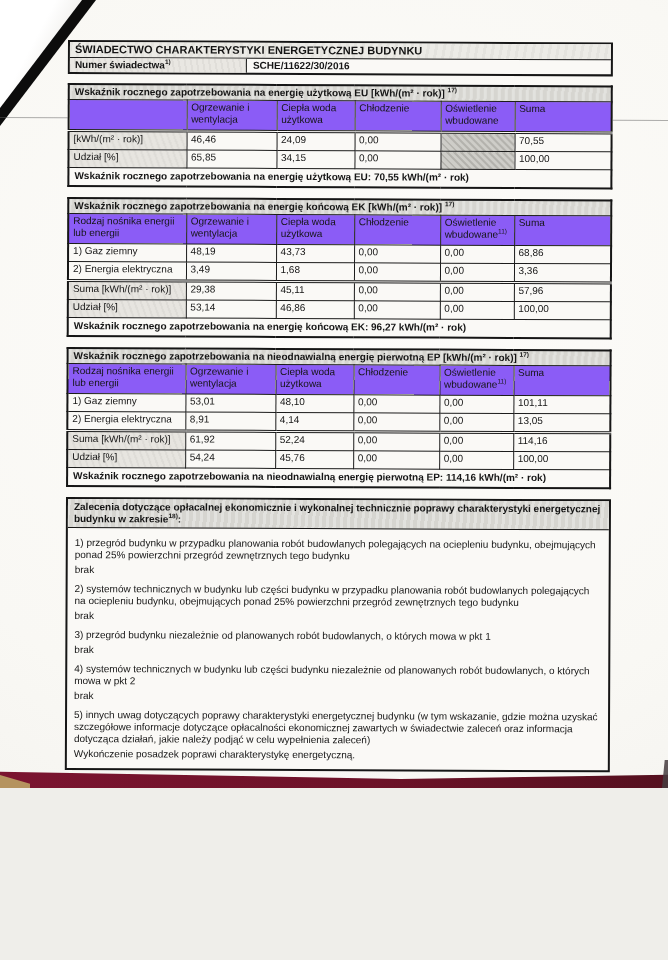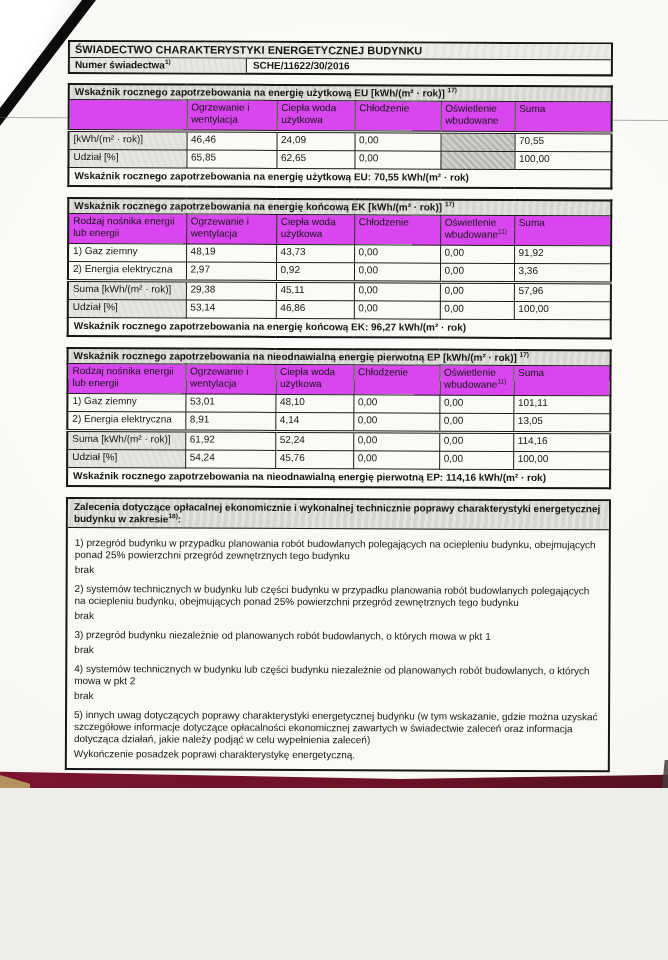--- a/index.html
+++ b/index.html
@@ -38,21 +38,21 @@
     background:#e9e7e2;background-image:repeating-linear-gradient(80deg,rgba(0,0,0,.04) 0 2px,transparent 2px 6px);}
   .hbox-value{flex:1;padding:1px 6px;}
 
   
   table.etable{width:545px;border-collapse:collapse;table-layout:fixed;margin-bottom:10px;
     background:#faf9f6;font-size:10px;}
   table.etable td{border:1px solid #1c1c1c;padding:1px 4px;vertical-align:top;overflow:hidden;}
   table.etable{border:2px solid #161616;}
   tr.ttitle td{font-weight:bold;padding:1px 5px;
     background:#d6d5d0;background-image:repeating-linear-gradient(95deg,rgba(255,255,255,.3) 0 3px,transparent 3px 7px);}
-  tr.thead td{height:27px;background:#d946ef;}
+  tr.thead td{height:27px;background:#8b5cf6;}
   td.shade{background:#e7e5e0;background-image:repeating-linear-gradient(70deg,rgba(0,0,0,.04) 0 2px,transparent 2px 6px);}
   td.hatch{background:#cecdc8;background-image:repeating-linear-gradient(45deg,rgba(110,108,102,.28) 0 2px,transparent 2px 5px);}
   tr.dbl td{border-top:3px double #1b1b1b;}
   tr.drow td{height:15px;}
   tr.tfoot td{font-weight:bold;padding:2px 5px 3px;}
 
   
   .zbox{border:2px solid #161616;background:#faf9f6;}
   .zhead{font-weight:bold;padding:2px 6px;border-bottom:1.5px solid #161616;
     background:#d6d5d0;background-image:repeating-linear-gradient(95deg,rgba(255,255,255,.3) 0 3px,transparent 3px 7px);}
@@ -108,21 +108,21 @@
         <td class="shade">[kWh/(m² · rok)]</td>
         <td>46,46</td>
         <td>24,09</td>
         <td>0,00</td>
         <td class="hatch"></td>
         <td>70,55</td>
       </tr>
       <tr class="drow">
         <td class="shade">Udział [%]</td>
         <td>65,85</td>
-        <td>62,65</td>
+        <td>34,15</td>
         <td>0,00</td>
         <td class="hatch"></td>
         <td>100,00</td>
       </tr>
       <tr class="tfoot">
         <td colspan="6">Wskaźnik rocznego zapotrzebowania na energię użytkową EU: 70,55 kWh/(m² · rok)</td>
       </tr>
     </tbody>
       </table>
 
@@ -146,26 +146,26 @@
         <td>Chłodzenie</td>
         <td><span>Oświetlenie wbudowane</span><sup>11)</sup></td>
         <td>Suma</td>
       </tr>
       <tr class="drow">
         <td>1) Gaz ziemny</td>
         <td>48,19</td>
         <td>43,73</td>
         <td>0,00</td>
         <td>0,00</td>
-        <td>91,92</td>
+        <td>68,86</td>
       </tr>
       <tr class="drow">
         <td>2) Energia elektryczna</td>
-        <td>2,97</td>
-        <td>0,92</td>
+        <td>3,49</td>
+        <td>1,68</td>
         <td>0,00</td>
         <td>0,00</td>
         <td>3,36</td>
       </tr>
       <tr class="drow dbl">
         <td class="shade">Suma [kWh/(m² · rok)]</td>
         <td>29,38</td>
         <td>45,11</td>
         <td>0,00</td>
         <td>0,00</td>

